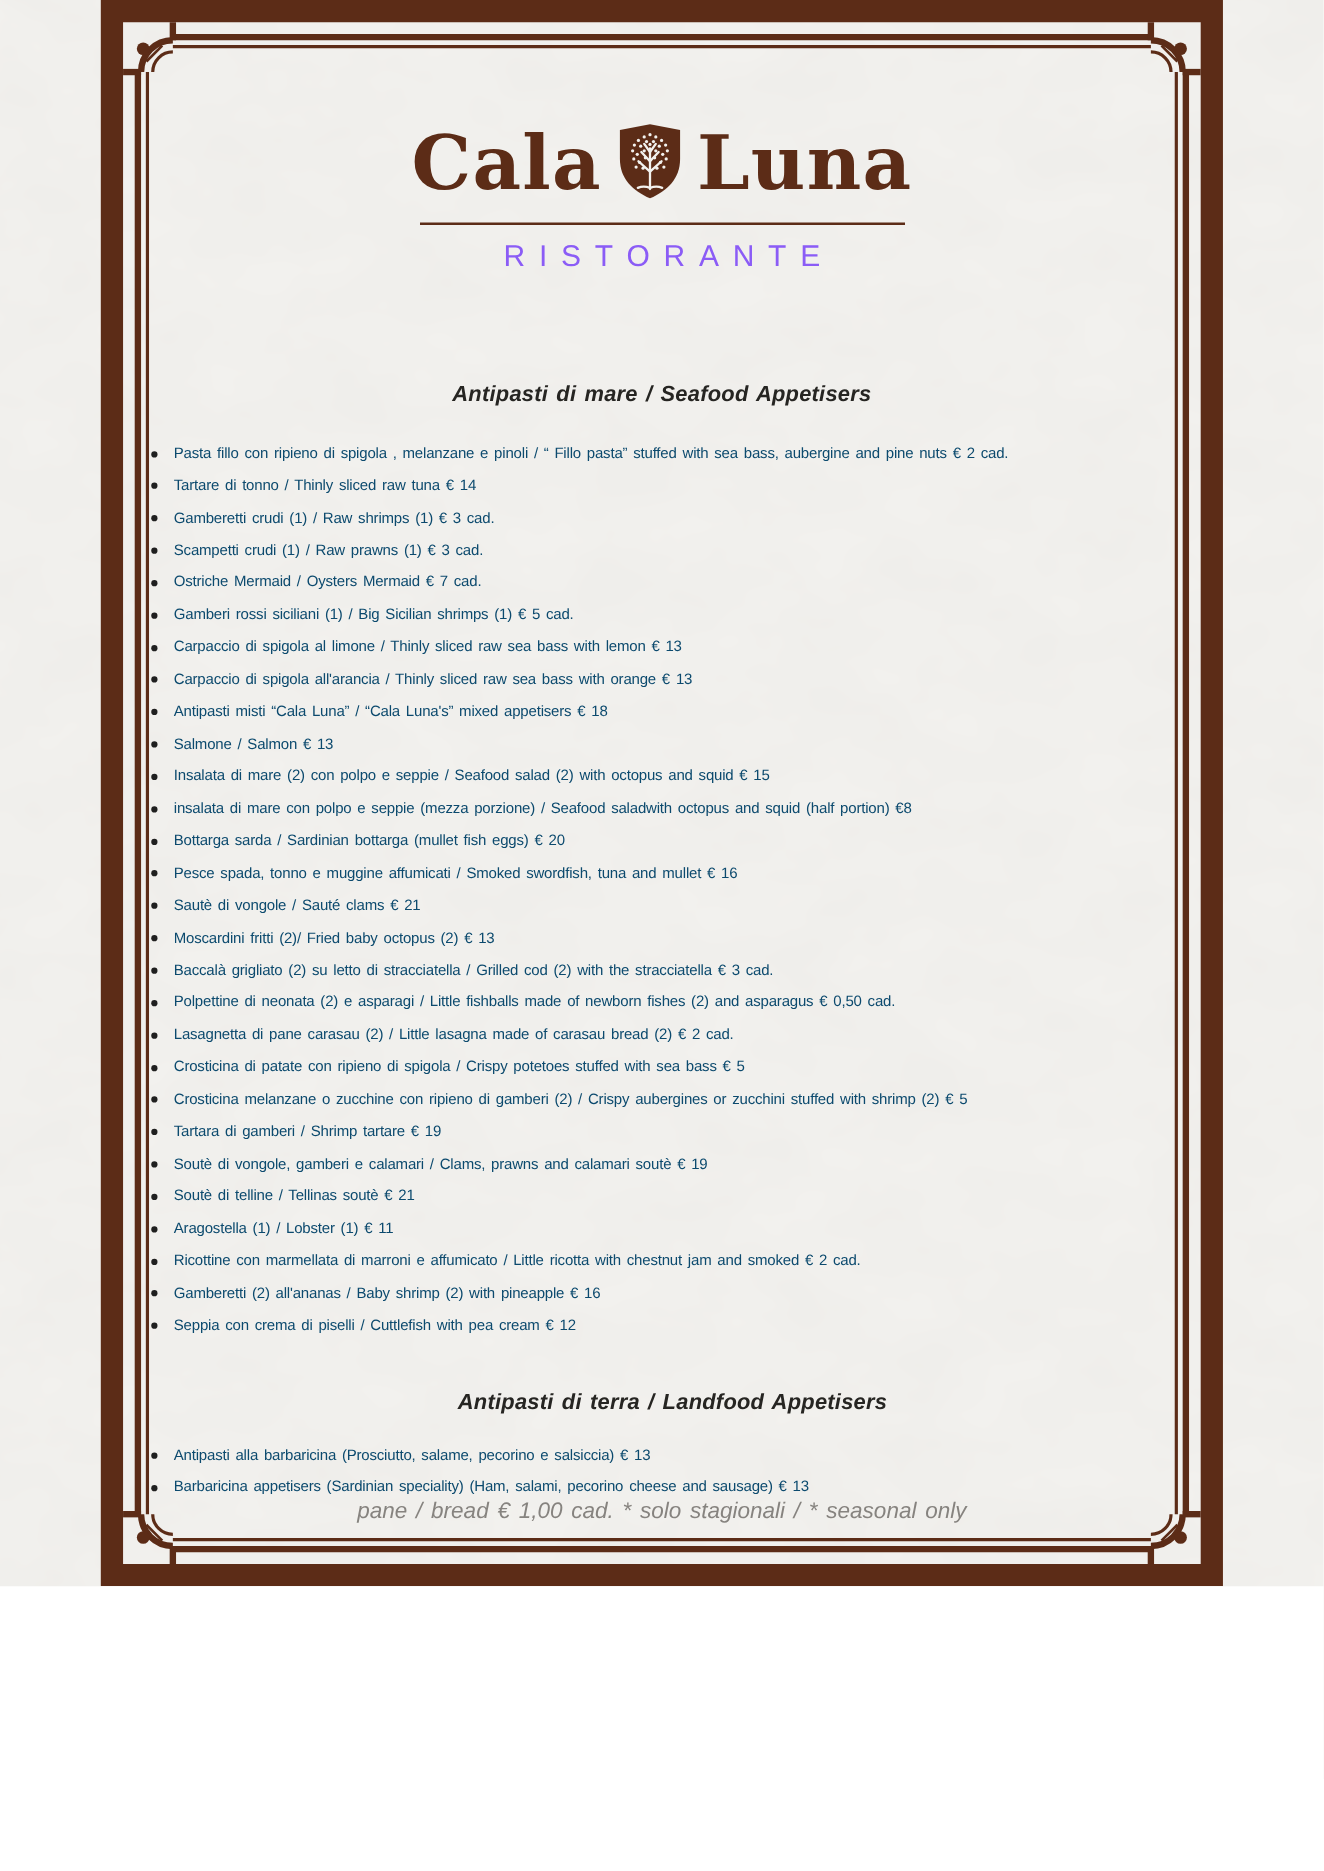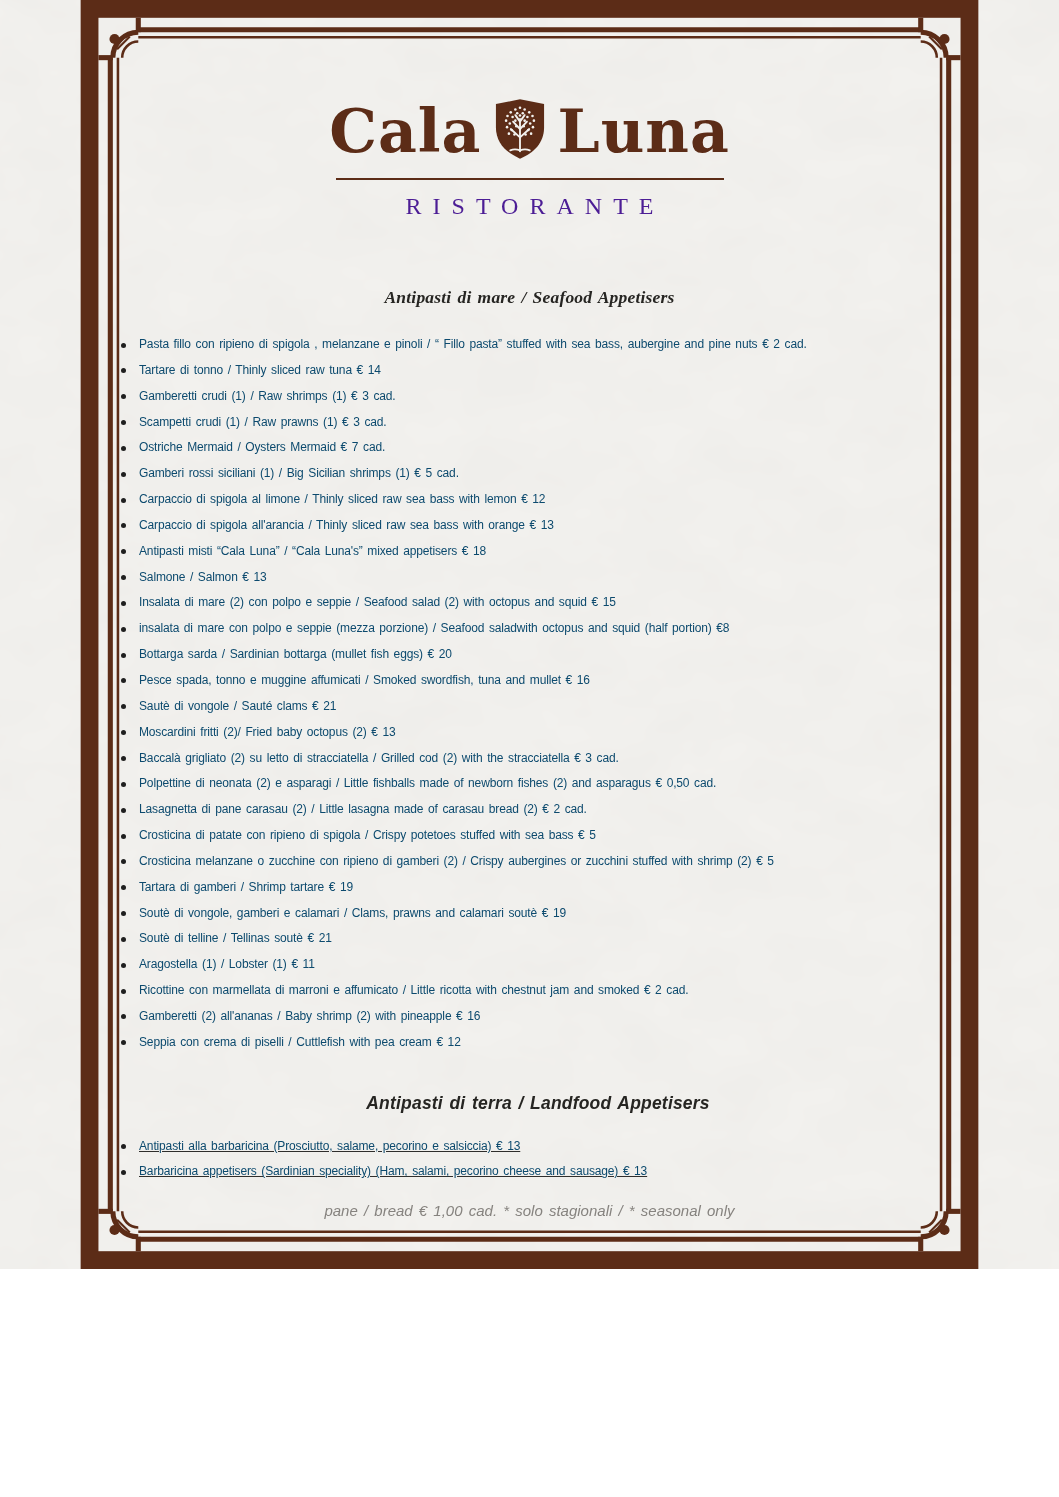--- a/index.html
+++ b/index.html
@@ -29,60 +29,60 @@
     color:var(--brown, #5c2c17);
     letter-spacing:1px;
   }
   .shield { width:50px; height:62px; margin:0 13px; transform:translateY(-2px); }
   .brand-rule {
     width:388px; height:2px; margin:10px auto 0 auto;
     background:var(--brown, #5c2c17);
   }
   .ristorante {
     margin-top:12px; text-align:center;
-    font-family:Liberation Serif, serif;
+    font-family:Liberation Sans, sans-serif;
     font-size:24px; line-height:28px;
     letter-spacing:11px; text-indent:11px;
-    color:#4c1d95;
+    color:#8b5cf6;
   }
 
   
   h3.section-title {
     text-align:center;
     font-size:17.5px; line-height:22px;
     font-weight:bold; font-style:italic;
     color:#262522; letter-spacing:0.2px; word-spacing:1.5px;
   }
-  h3.section-title.first  { margin-top:66px;font-family:Liberation Serif, serif; }
+  h3.section-title.first  { margin-top:84px; }
   h3.section-title.later  { margin-top:36px;margin-left:17px; }
   ul.menu-list {
     list-style:none;
     margin:24px 0 0 120px;
     width:845px;
   }
-  ul.menu-list.later { margin-top:20px;text-decoration:underline; }
+  ul.menu-list.later { margin-top:20px; }
   ul.menu-list li {
     position:relative;
     padding-left:19px;
     font-size:12px; line-height:25.85px;
     letter-spacing:-0.15px; word-spacing:1.5px;
     color:#0c4a6e;
   }
   ul.menu-list .bullet {
     position:absolute; left:1px; top:10.5px;
     width:5px; height:5px; border-radius:50%;
     background:#1f1f1f;
   }
 
   
   .footnote {
     position:absolute; left:0; right:0; bottom:50px;
     text-align:center;
     font-style:italic;
-    font-size:15px; word-spacing:2px;
+    font-size:18px; word-spacing:2px;
     color:#86837f;
   }
 </style>
 </head>
 <body>
 
 <div class="page">
 
   <svg class="texture" xmlns="http://www.w3.org/2000/svg">
     <filter id="paperNoise" x="0" y="0" width="100%" height="100%">
@@ -206,21 +206,21 @@
 
     <main id="menu-sections">
         <h3 class="section-title first">Antipasti di mare / Seafood Appetisers</h3>
         <ul class="menu-list">
           <li><span class="bullet"></span><span>Pasta fillo con ripieno di spigola , melanzane e pinoli / “ Fillo pasta” stuffed with sea bass, aubergine and pine nuts € 2 cad.</span></li>
           <li><span class="bullet"></span><span>Tartare di tonno / Thinly sliced raw tuna € 14</span></li>
           <li><span class="bullet"></span><span>Gamberetti crudi (1) / Raw shrimps (1) € 3 cad.</span></li>
           <li><span class="bullet"></span><span>Scampetti crudi (1) / Raw prawns (1) € 3 cad.</span></li>
           <li><span class="bullet"></span><span>Ostriche Mermaid / Oysters Mermaid € 7 cad.</span></li>
           <li><span class="bullet"></span><span>Gamberi rossi siciliani (1) / Big Sicilian shrimps (1) € 5 cad.</span></li>
-          <li><span class="bullet"></span><span>Carpaccio di spigola al limone / Thinly sliced raw sea bass with lemon € 12</span></li>
+          <li><span class="bullet"></span><span>Carpaccio di spigola al limone / Thinly sliced raw sea bass with lemon € 13</span></li>
           <li><span class="bullet"></span><span>Carpaccio di spigola all'arancia / Thinly sliced raw sea bass with orange € 13</span></li>
           <li><span class="bullet"></span><span>Antipasti misti “Cala Luna” / “Cala Luna's” mixed appetisers € 18</span></li>
           <li><span class="bullet"></span><span>Salmone / Salmon € 13</span></li>
           <li><span class="bullet"></span><span>Insalata di mare (2) con polpo e seppie / Seafood salad (2) with octopus and squid € 15</span></li>
           <li><span class="bullet"></span><span>insalata di mare con polpo e seppie (mezza porzione) / Seafood saladwith octopus and squid (half portion) €8</span></li>
           <li><span class="bullet"></span><span>Bottarga sarda / Sardinian bottarga (mullet fish eggs) € 20</span></li>
           <li><span class="bullet"></span><span>Pesce spada, tonno e muggine affumicati / Smoked swordfish, tuna and mullet € 16</span></li>
           <li><span class="bullet"></span><span>Sautè di vongole / Sauté clams € 21</span></li>
           <li><span class="bullet"></span><span>Moscardini fritti (2)/ Fried baby octopus (2) € 13</span></li>
           <li><span class="bullet"></span><span>Baccalà grigliato (2) su letto di stracciatella / Grilled cod (2) with the stracciatella € 3 cad.</span></li>

